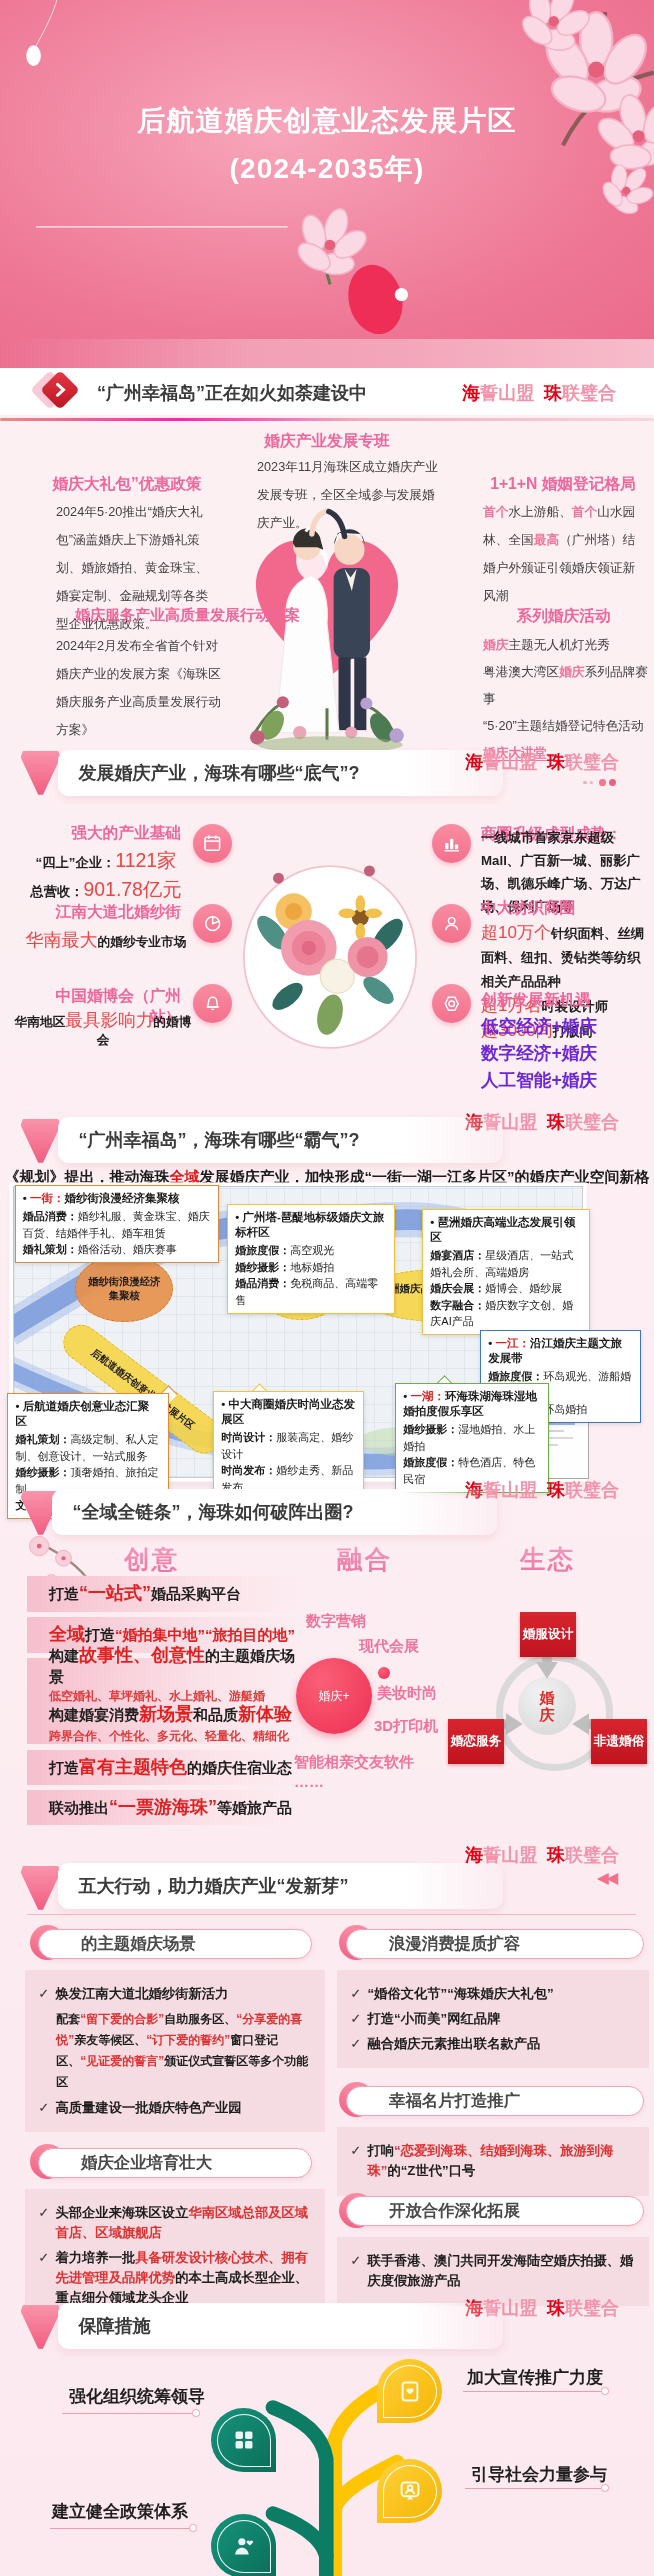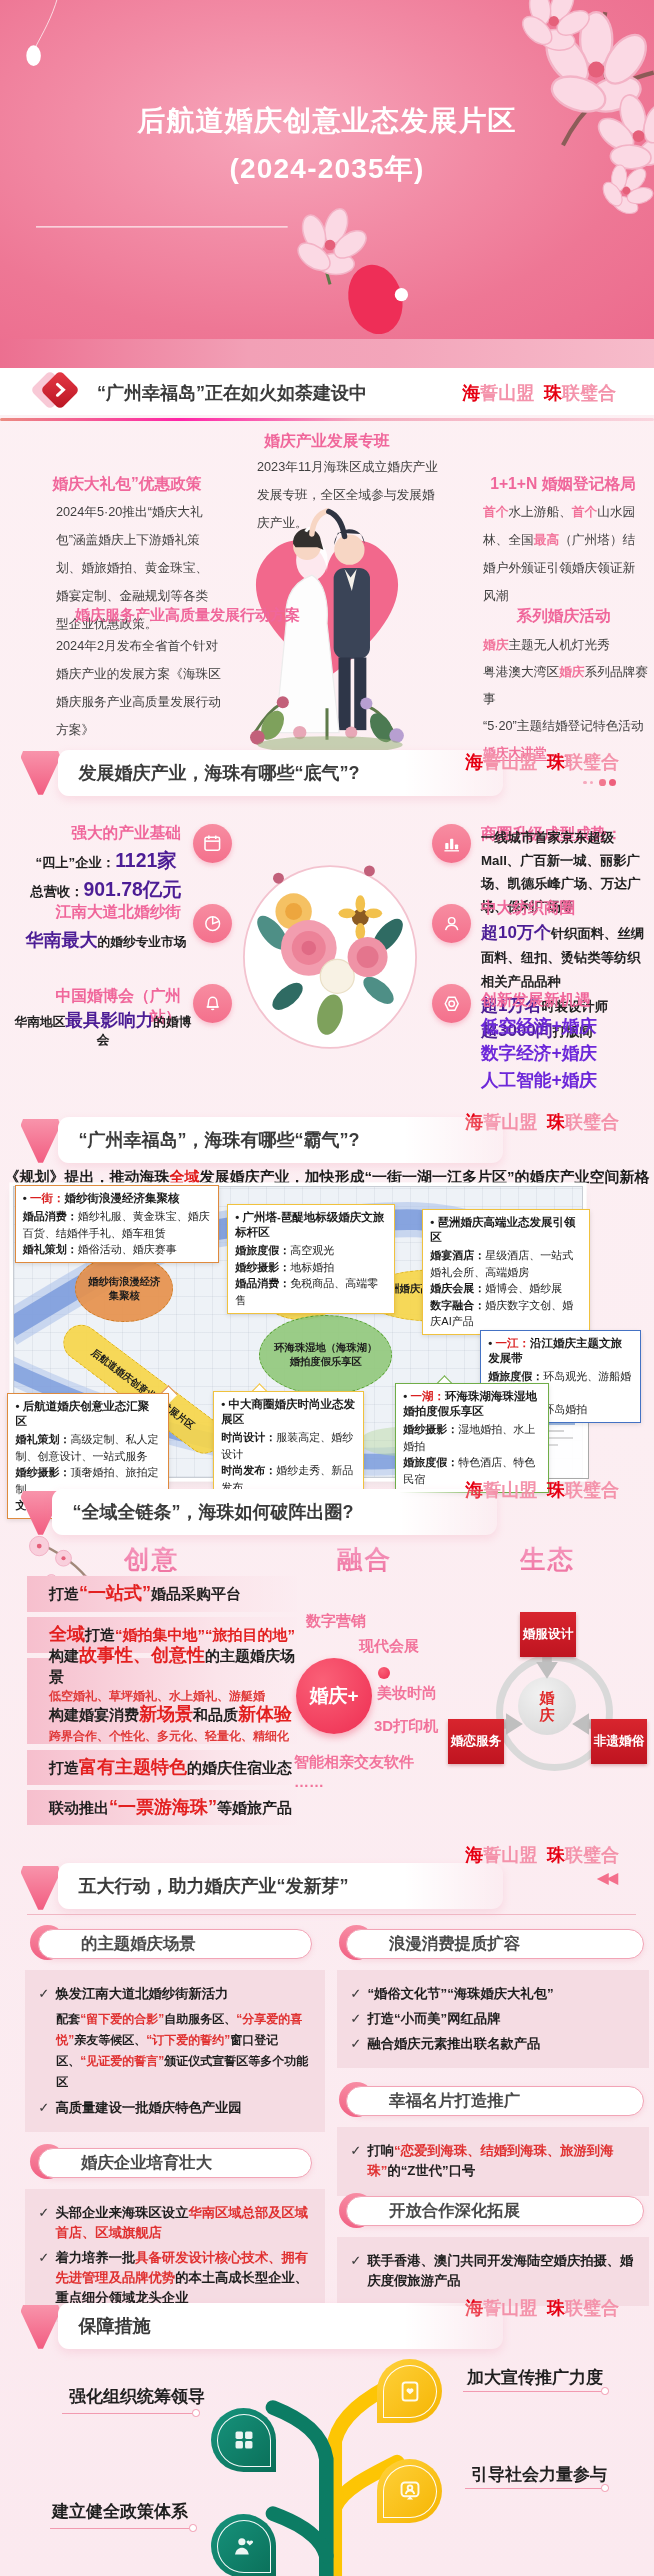--- a/index.html
+++ b/index.html
@@ -20,21 +20,21 @@
   .tri{background:linear-gradient(180deg,#f894ab,#f25c80);
        clip-path:polygon(6% 0,94% 0,100% 14%,56% 97%,44% 97%,0 14%)}
   .brand{font-size:18px;font-weight:700;white-space:nowrap;text-align:right}
   .brand .r{color:#e60013}.brand .p{color:#f493ab}.brand .p.sp{margin-right:9.7px}
   .dots i{display:inline-block;border-radius:50%;margin-left:3px;vertical-align:middle}
   .divider{height:3px;background:linear-gradient(90deg,#e87a6d,#f09, #f2a0b4 55%,#f9d0da);opacity:.85;border-radius:1.8px}
   
   .ph{color:#f0679b;font-weight:700;font-size:15.7px}
   .bd{color:#3f3f3f;font-size:12.7px;line-height:28px}
   .hl{color:#f2739b;font-weight:700}
-  .redbig{color:#4c1d95;font-weight:700}
+  .redbig{color:#ef4444;font-weight:400}
   
   .icirc{width:39px;height:39px;border-radius:50%;background:linear-gradient(180deg,#f78da1,#f4708c);
          display:flex;align-items:center;justify-content:center;box-shadow:0 2.4px 4.8px rgba(240,110,140,.35)}
   .s2body{font-size:13.3px;line-height:23px;color:#222;font-weight:700}
   
   .mapbox{background:#eef2f7;border:1.2px solid #c8cdd4;box-shadow:0 0 0 3.6px #fff,0 4.8px 9.7px rgba(0,0,0,.08);
           background-image:repeating-linear-gradient(0deg,rgba(150,160,178,.14) 0 0.6px,transparent 0.6px 18px),
                            repeating-linear-gradient(90deg,rgba(150,160,178,.14) 0 0.6px,transparent 0.6px 18px)}
   .zone{border-radius:50%;display:flex;align-items:center;justify-content:center;text-align:center}
   .zl{font-weight:700;color:#1c1c1c;font-size:10.3px;line-height:1.35}
@@ -308,23 +308,20 @@
 
   <div class="abs zone" style="left:61px;top:68px;width:96px;height:65px;background:rgba(230,145,76,.92);border:1.8px dashed #cf7a22">
     <div class="zl" style="width:73px">婚纱街浪漫经济集聚核</div>
   </div>
   <div class="abs zone" style="left:245px;top:73px;width:82px;height:58px;background:rgba(246,214,74,.92);border:1.8px dashed #dfb31d">
     <div class="zl" style="width:68px;font-size:9.7px">广州塔-琶醍地标级婚庆文旅标杆区</div>
   </div>
   <div class="abs zone" style="left:347px;top:82px;width:157px;height:51px;background:rgba(246,214,74,.92);border:1.8px dashed #dfb31d;border-radius:50%">
     <div class="zl" style="width:127px">琶洲婚庆高端业态发展引领区</div>
   </div>
-  <div class="abs zone" style="left:245px;top:128px;width:131px;height:78px;background:rgba(147,201,125,.92);border:1.8px dashed #55a02e">
-    <div class="zl" style="width:103px">环海珠湿地（海珠湖）婚拍度假乐享区</div>
-  </div>
   <div class="abs" style="left:53px;top:127px;width:188px;height:34px;background:rgba(246,214,74,.92);border:1.8px dashed #dfb31d;border-radius:18px;transform:rotate(37deg);transform-origin:left center;display:flex;align-items:center;justify-content:center">
     <div class="zl" style="font-size:9.7px">后航道婚庆创意业态发展片区</div>
   </div>
 
   <div class="ptr" style="left:91px;top:47px;border-right:1.8px solid #df8a3d;border-bottom:1.8px solid #df8a3d"></div>
   <div class="ptr" style="left:285px;top:56px;border-right:1.8px solid #f0c23e;border-bottom:1.8px solid #f0c23e"></div>
   <div class="ptr" style="left:448px;top:70px;border-right:1.8px solid #f0c23e;border-bottom:1.8px solid #f0c23e"></div>
   <div class="ptr" style="left:239px;top:199px;border-left:1.8px solid #f0c23e;border-top:1.8px solid #f0c23e"></div>
   <div class="ptr" style="left:424px;top:191px;border-left:1.8px solid #70ad47;border-top:1.8px solid #70ad47"></div>
   <div class="ptr" style="left:148px;top:201px;border-left:1.8px solid #df8a3d;border-top:1.8px solid #df8a3d"></div>
@@ -421,21 +418,21 @@
 </div>
 <div class="abs bar" style="left:27px;top:1750px;width:248px;height:35px">
   <div><span>打造</span><span class="big">富有主题特色</span><span>的婚庆住宿业态</span></div>
 </div>
 <div class="abs bar" style="left:27px;top:1790px;width:248px;height:35px">
   <div><span>联动推出</span><span class="big">“一票游海珠”</span><span>等婚旅产品</span></div>
 </div>
 
 <div class="abs midt" style="left:306px;top:1612px">数字营销</div>
 <div class="abs midt" style="left:359px;top:1637px">现代会展</div>
-<div class="abs" style="left:296px;top:1658px;width:76px;height:76px;border-radius:50%;background:radial-gradient(circle at 35% 30%,#fa6077,#ee2e52);display:flex;align-items:center;justify-content:center;color:#fff;font-size:19px;font-weight:700;box-shadow:0 3.6px 7.3px rgba(238,46,82,.35)">婚庆+</div>
+<div class="abs" style="left:296px;top:1658px;width:76px;height:76px;border-radius:50%;background:radial-gradient(circle at 35% 30%,#fa6077,#ee2e52);display:flex;align-items:center;justify-content:center;color:#fff;font-size:12px;font-weight:400;box-shadow:0 3.6px 7.3px rgba(238,46,82,.35)">婚庆+</div>
 <div class="abs" style="left:378px;top:1667px;width:12px;height:12px;border-radius:50%;background:radial-gradient(circle at 35% 30%,#fa6077,#ee2e52)"></div>
 <div class="abs midt" style="left:377px;top:1684px">美妆时尚</div>
 <div class="abs midt" style="left:374px;top:1717px">3D打印机</div>
 <div class="abs midt" style="left:294px;top:1753px">智能相亲交友软件</div>
 <div class="abs midt" style="left:294px;top:1773px">……</div>
 
 <div class="abs" style="left:496px;top:1654px;width:103px;height:103px;border-radius:50%;border:7.9px solid #d9d9d9"></div>
 <div class="abs" style="left:518px;top:1677px;width:58px;height:58px;border-radius:50%;background:radial-gradient(circle at 40% 30%,#f2f2f2,#d4d4d4);display:flex;flex-direction:column;align-items:center;justify-content:center;color:#e02b2b;font-size:15px;font-weight:700;line-height:1.15">
   <span>婚</span>
     <span>庆</span>

